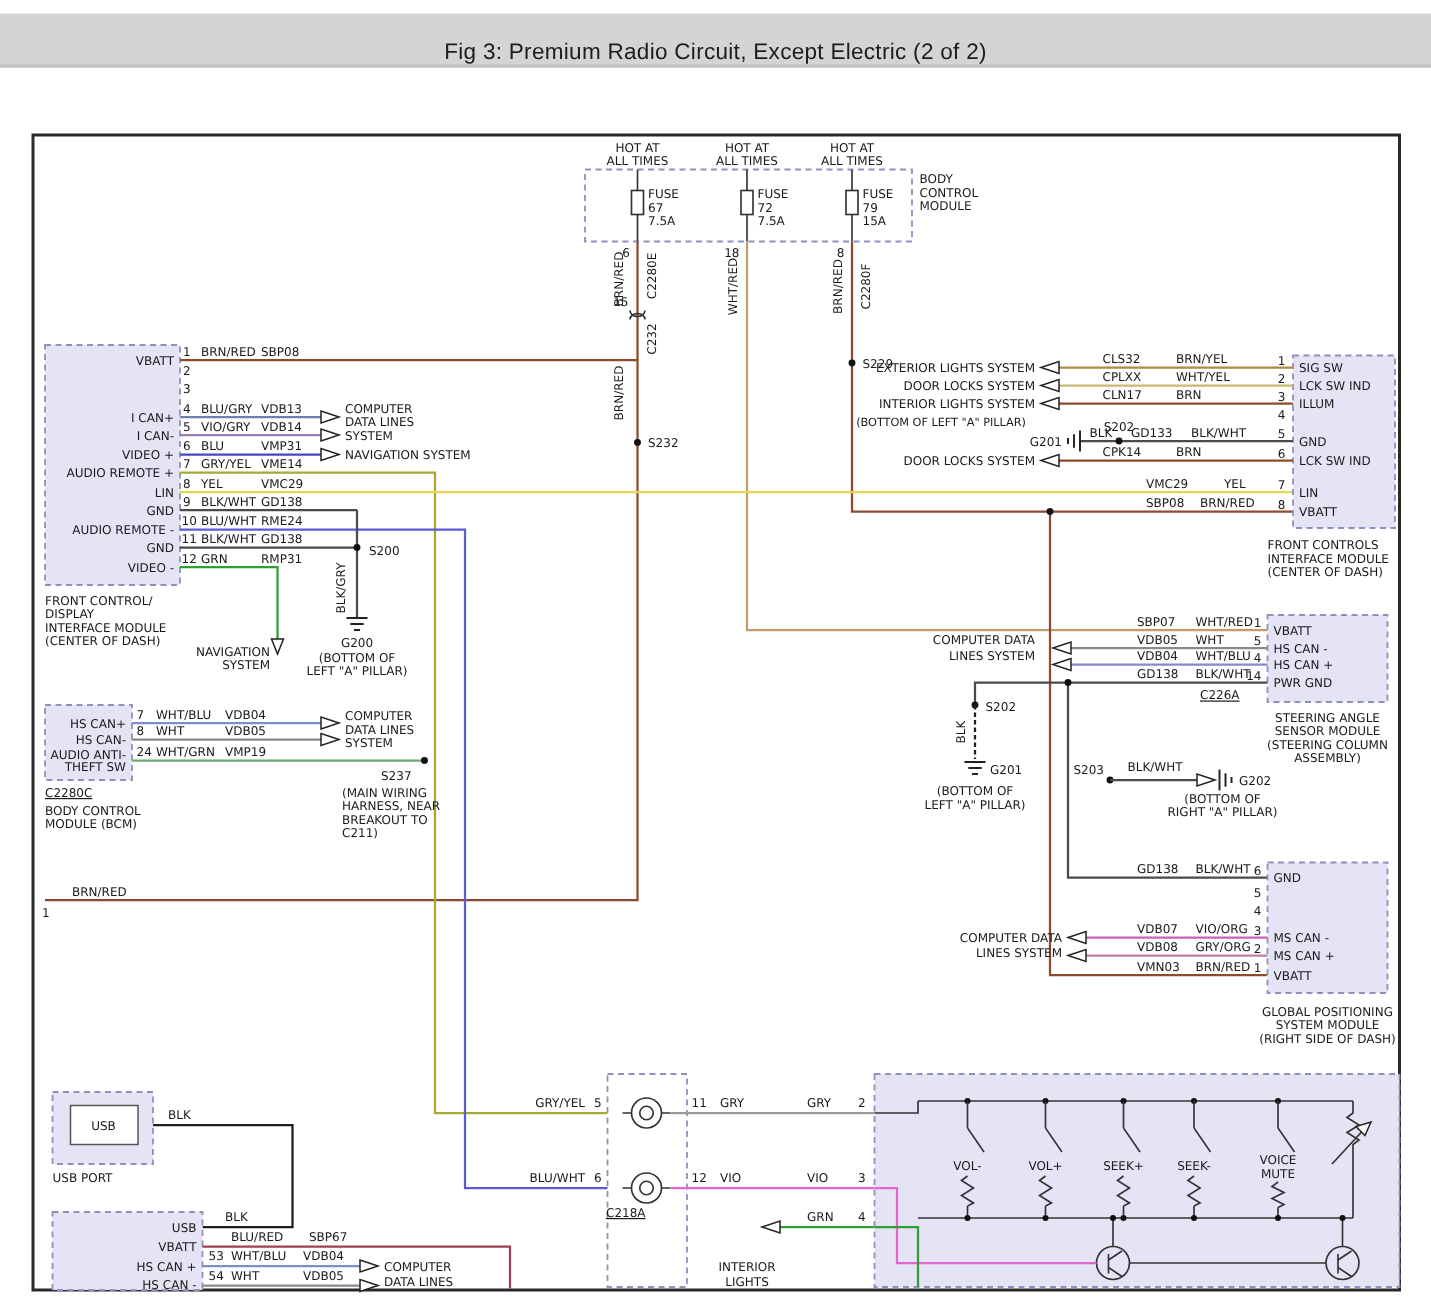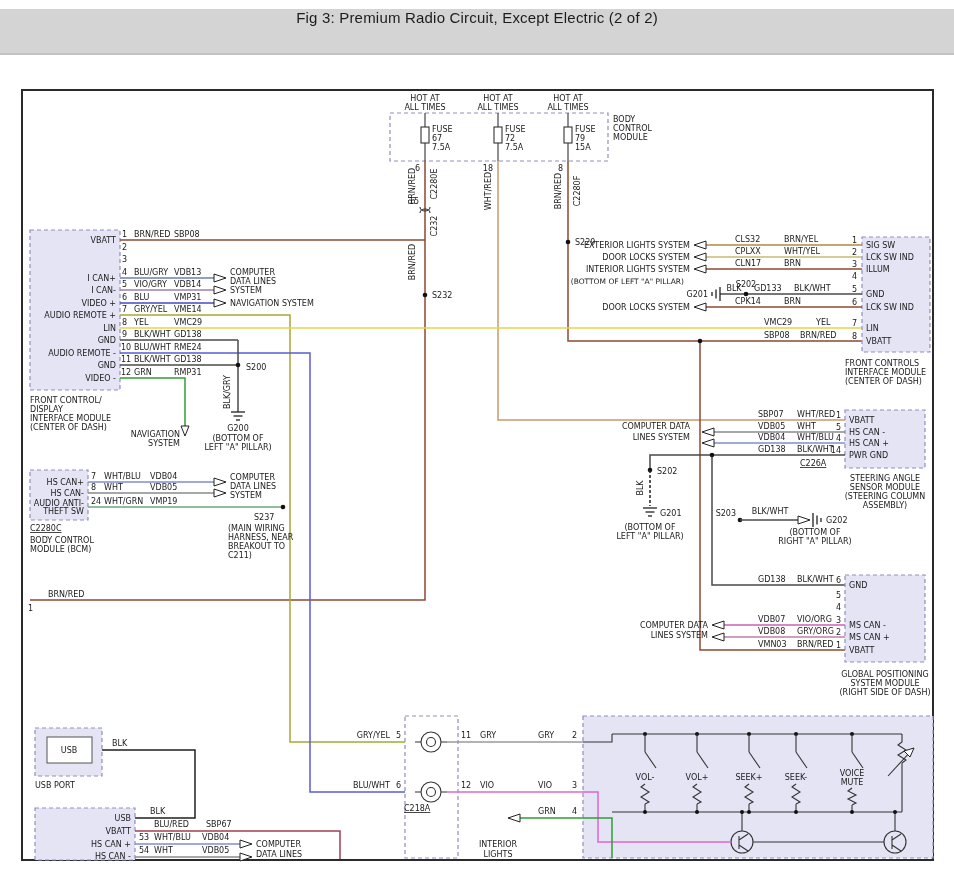--- a/index.html
+++ b/index.html
@@ -1,19 +1,19 @@
 <!DOCTYPE html>
 <html><head>
 <meta charset="utf-8">
 <style>
 *{margin:0;padding:0;box-sizing:border-box}
 html,body{width:954px;height:870px;background:#fff;overflow:hidden;position:relative;
   font-family:"Liberation Sans","DejaVu Sans",sans-serif}
-.titlebar{position:absolute;left:0;top:9px;width:954px;height:46px;background:#d4d4d4;
-  border-bottom:2px solid #c2c2c2;display:flex;align-items:flex-start;justify-content:center;
+.titlebar{position:absolute;left:0;top:9px;width:954px;height:36px;background:#d4d4d4;
+  border-bottom:2px solid #c2c2c2;display:flex;align-items:flex-end;justify-content:center;
   font-size:15px;color:#1c1c1c;letter-spacing:.2px}
 svg{position:absolute;left:0;top:0}
 svg text{font-family:"DejaVu Sans",sans-serif;font-size:8px;fill:#1a1a1a}
 .r{text-anchor:end}.c{text-anchor:middle}
 .u{text-decoration:underline}
 .sm{font-size:7.5px}
 .w{fill:none;stroke-width:1.5}
 .wd{fill:none;stroke-width:1.5;stroke-dasharray:3 2}
 .s{fill:none;stroke:#333;stroke-width:1.1}
 .module{fill:#E4E4F5;stroke:#8F8FC0;stroke-width:1.2;stroke-dasharray:4 3}

